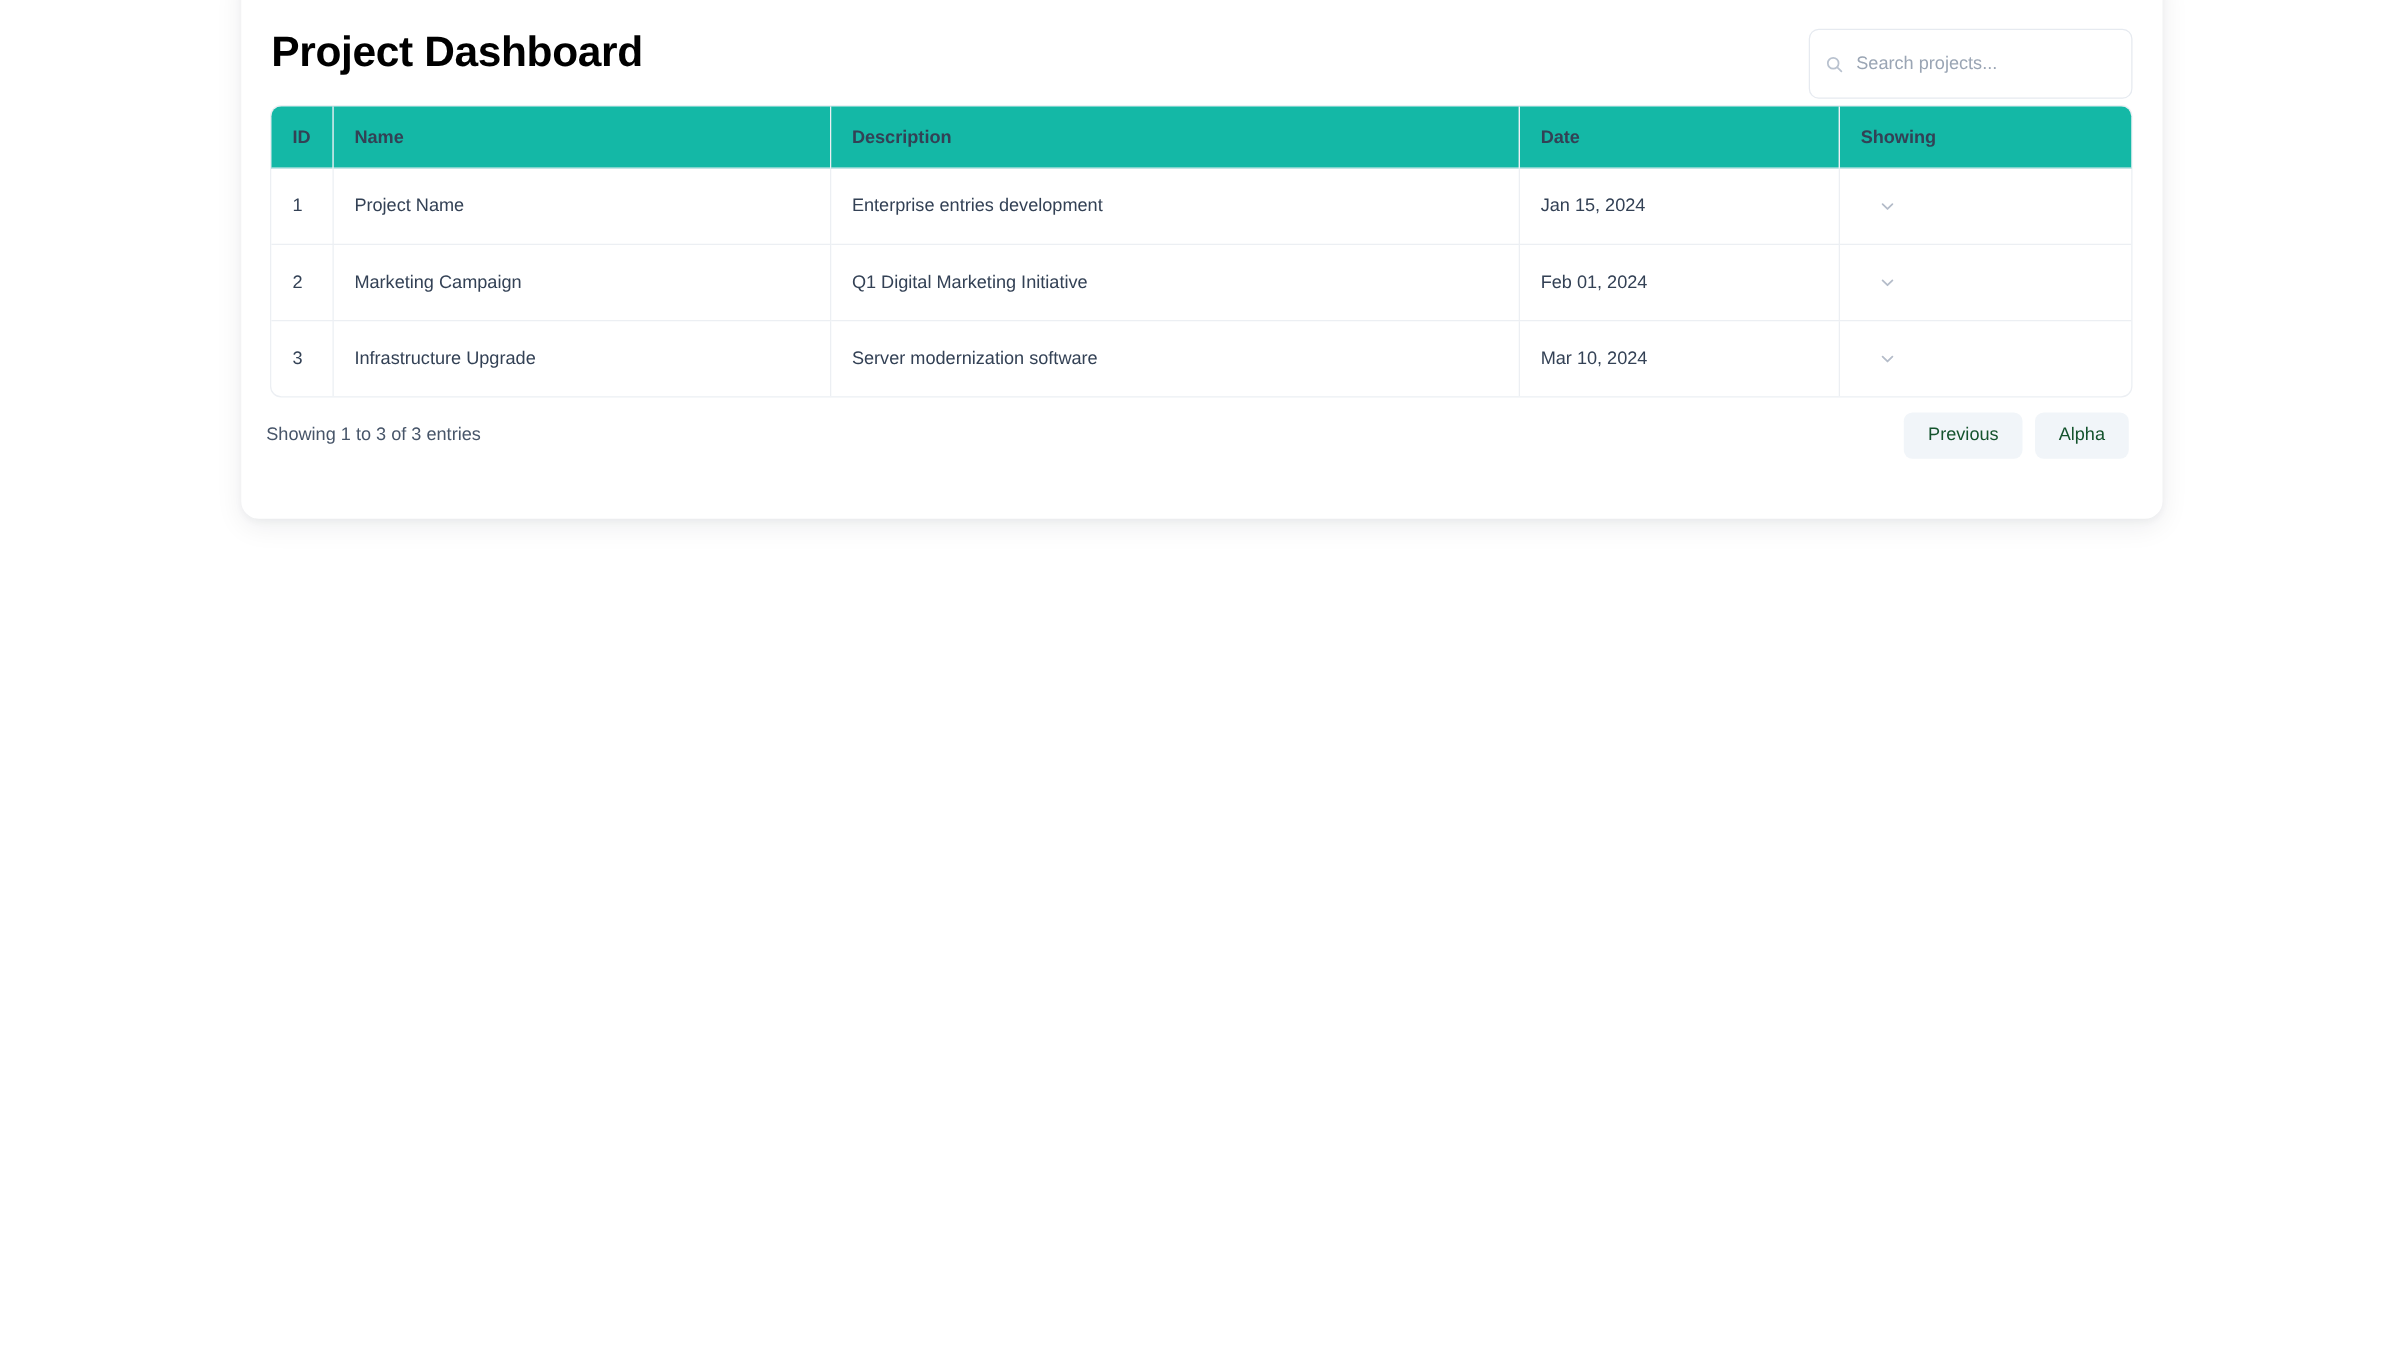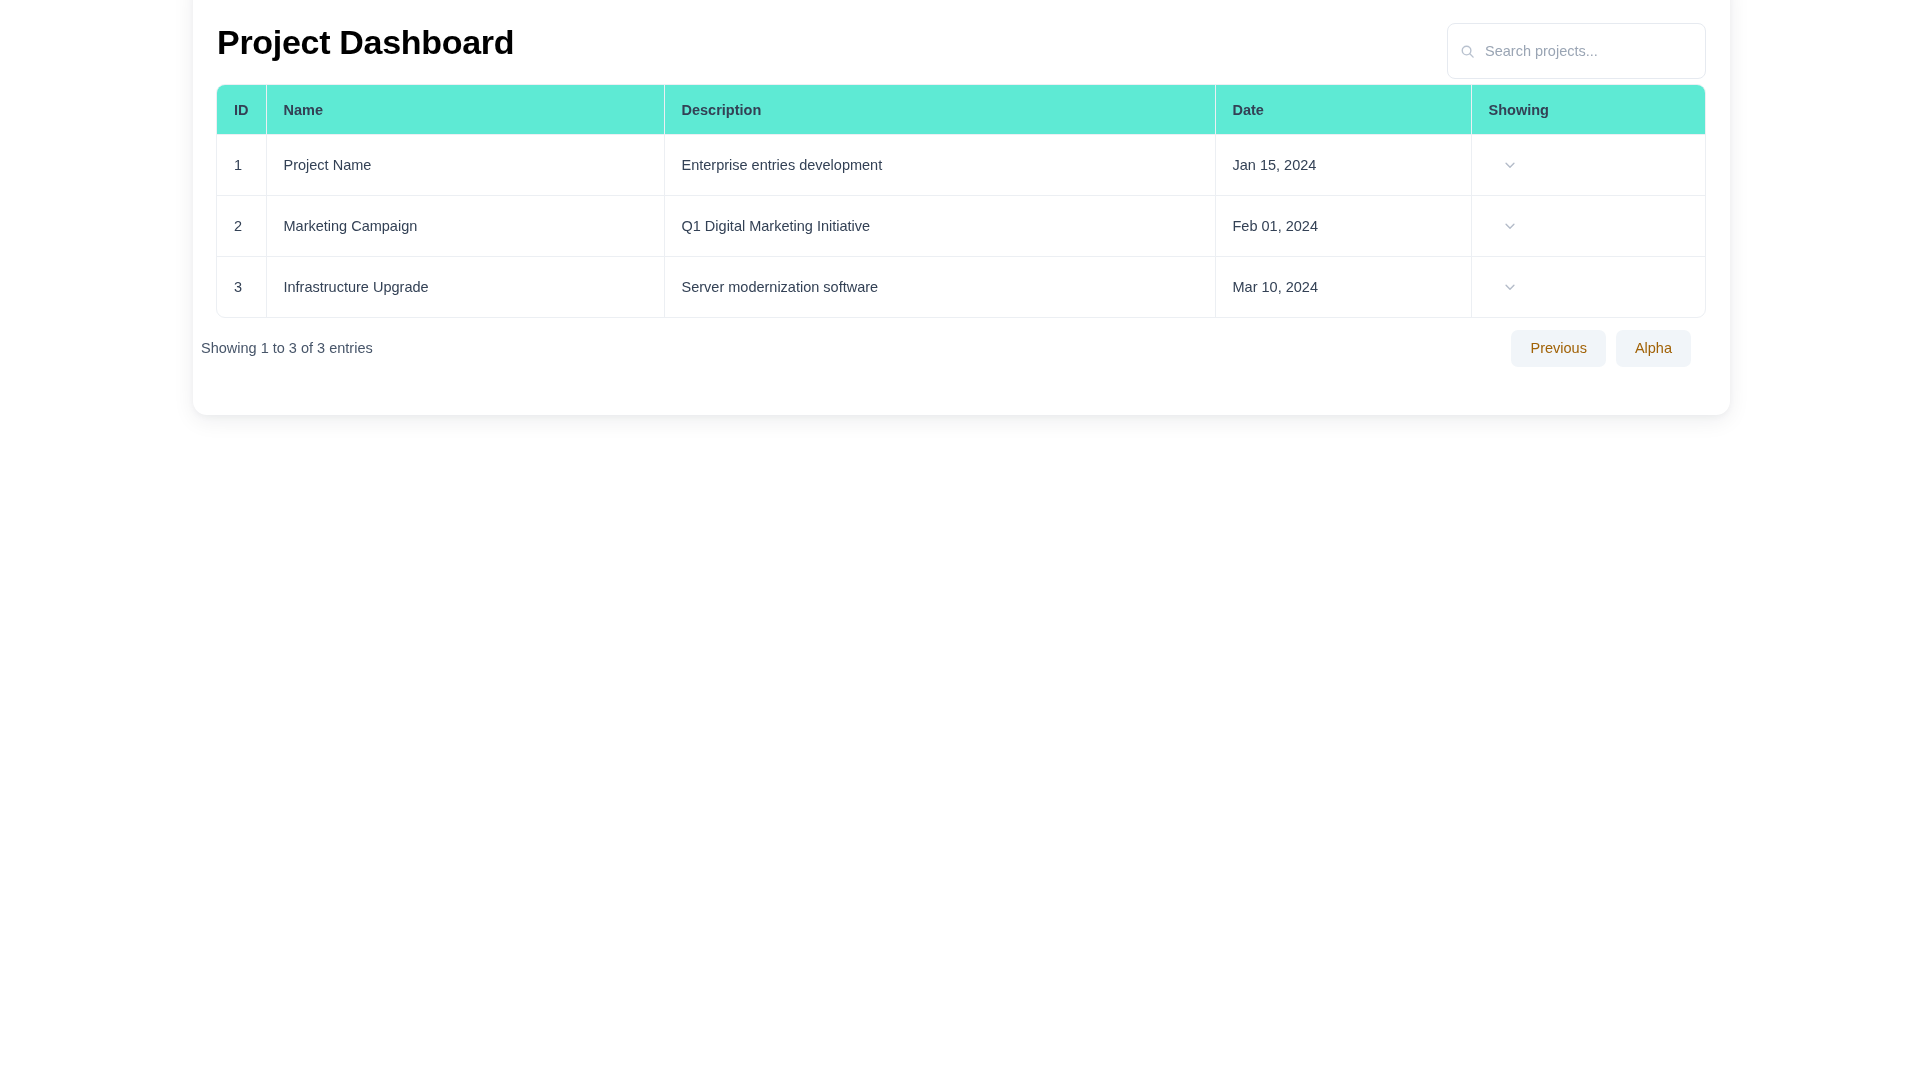--- a/index.html
+++ b/index.html
@@ -108,21 +108,21 @@
   }
 
   table.data-table {
     width: 100%;
     border-collapse: collapse;
     table-layout: fixed;
     font-size: 14.5px;
   }
 
   table.data-table th {
-    background: #5eead4;
+    background: #14b8a6;
     text-align: left;
     font-weight: 700;
     font-size: 14.5px;
     color: #334155;
     padding: 17px 17px 16px 17px;
     border-bottom: 1px solid #eceff3;
     border-right: 1px solid #eceff3;
     box-sizing: border-box;
     white-space: nowrap;
   }
@@ -164,21 +164,21 @@
     border: none;
     padding: 0;
     cursor: pointer;
     color: #b4bcc9;
   }
   .chevron-btn svg { display: block; }
 
   
   .card-footer {
     position: absolute;
-    left: 8px;
+    left: 20px;
     top: 358px;
     width: 1490px;
     height: 42px;
   }
 
   .entries-info {
     position: absolute;
     left: 0;
     top: 10px;
     font-size: 14.5px;
@@ -191,21 +191,21 @@
     right: 0;
     top: 0;
     display: flex;
     gap: 10px;
   }
 
   .pager-btn {
     background: #f1f5f9;
     border: none;
     border-radius: 7px;
-    color: #a16207;
+    color: #14532d;
     font-family: "Liberation Sans", sans-serif;
     font-size: 14.5px;
     padding: 11px 19px;
     line-height: 1;
     cursor: default;
   }
 </style>
 </head>
 <body>
 

